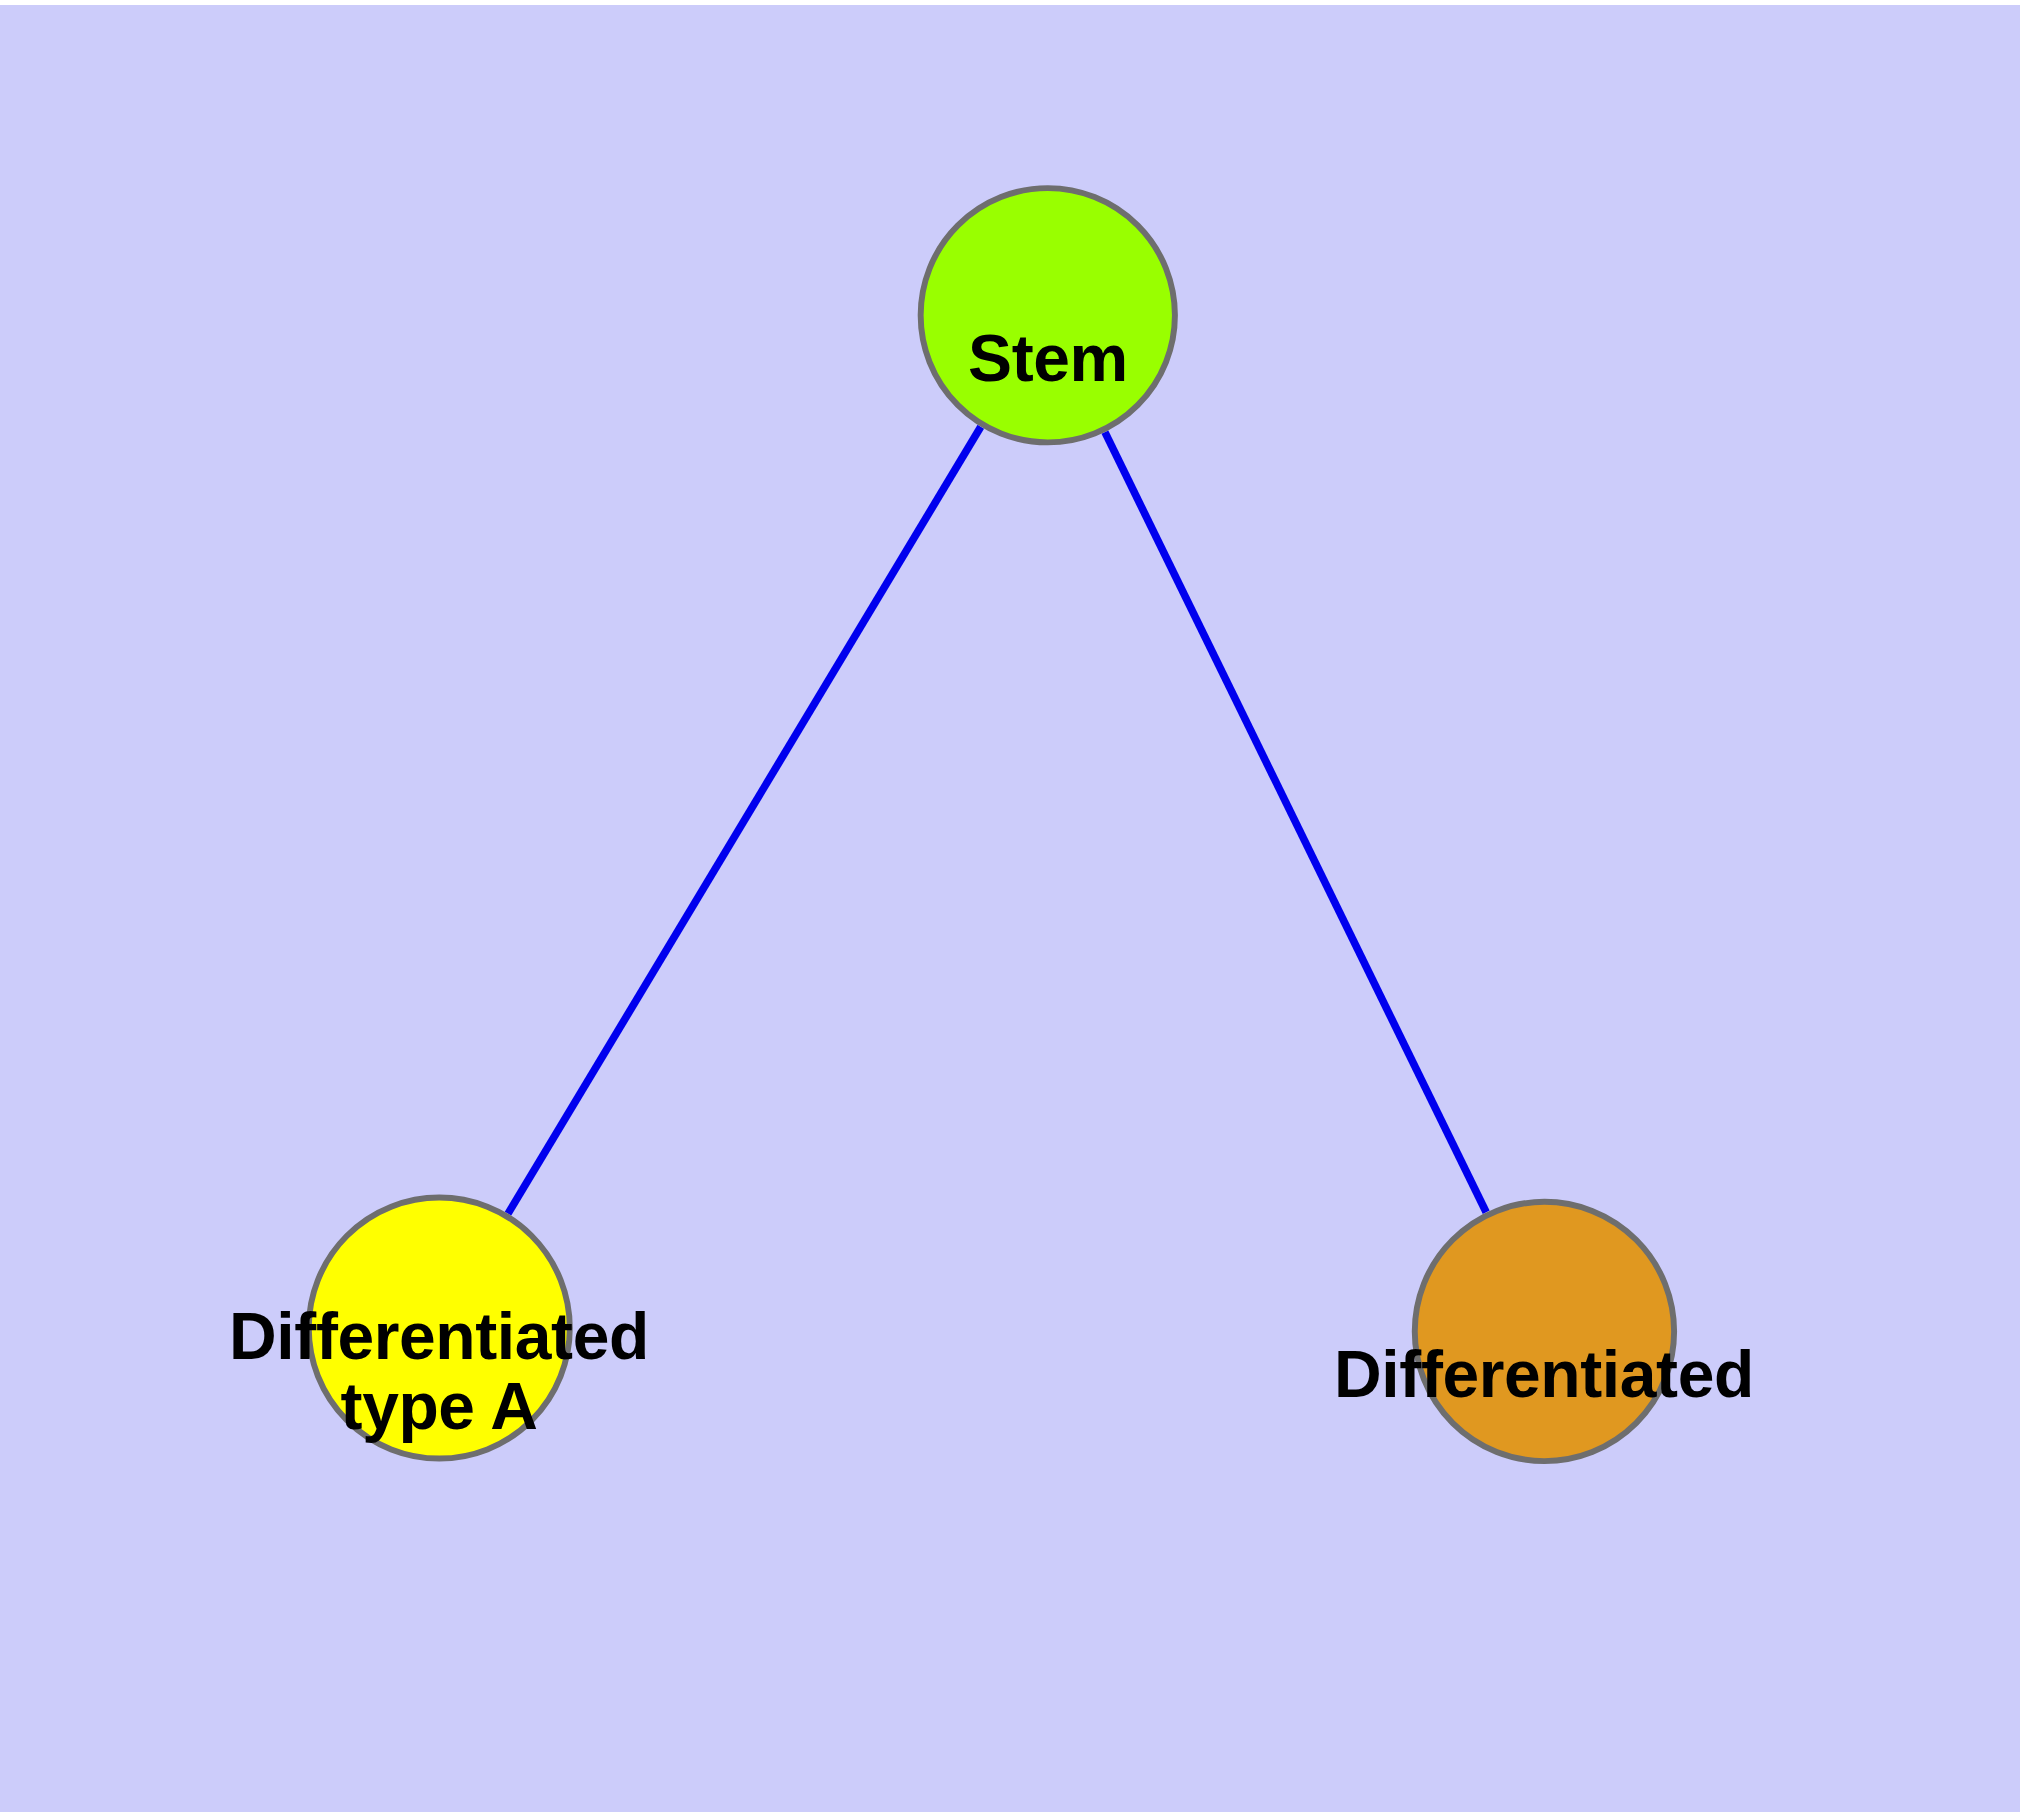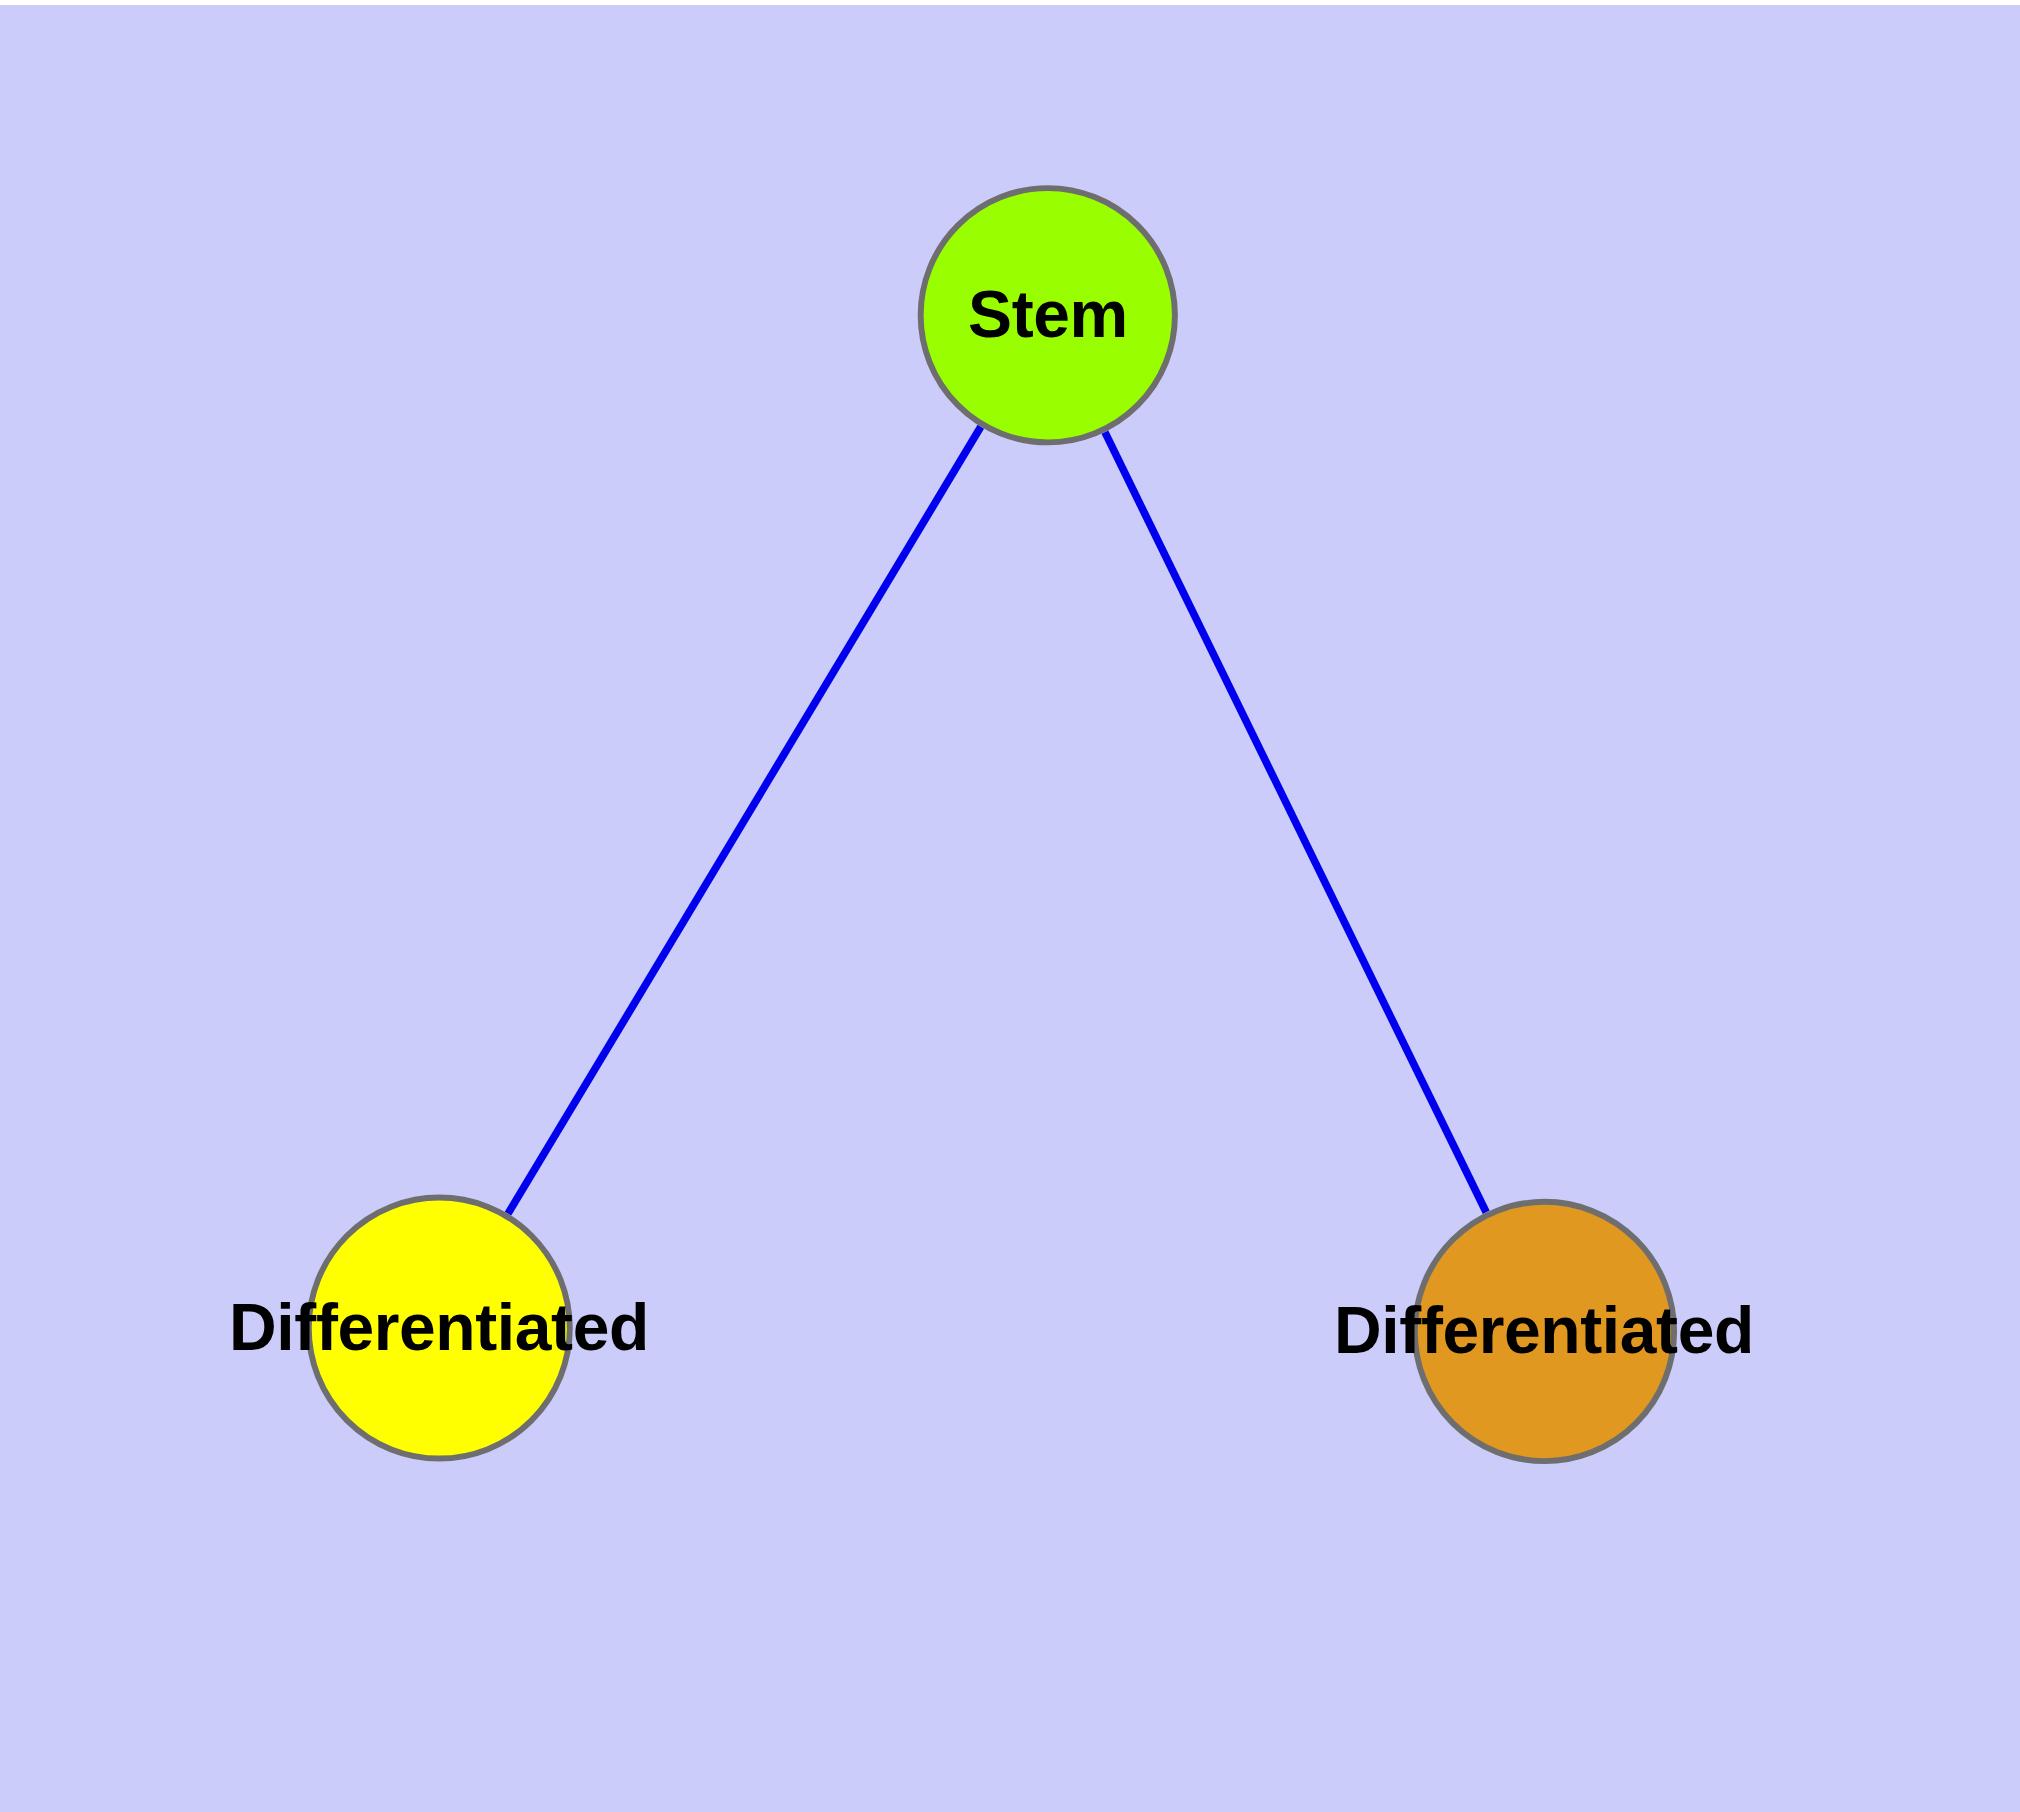--- a/index.html
+++ b/index.html
@@ -35,20 +35,21 @@
     position: absolute;
     text-align: center;
     color: #000000;
     font-weight: bold;
     font-family: "Liberation Sans", "DejaVu Sans", sans-serif;
     white-space: pre;
     line-height: 1.06;
     letter-spacing: -0.4px;
     transform: translate(-50%, -50%);
     pointer-events: none;
+    margin-top: 44px;
   }
 </style>
 </head>
 <body>
 
 <div id="canvas">
 
   <div id="plot-area"></div>
 
   <svg id="graph-svg" viewBox="0 0 2384 2138" xmlns="http://www.w3.org/2000/svg">
@@ -58,18 +59,18 @@
       </g>
     <g id="node-layer">
         <circle cx="1236" cy="372" r="150" fill="#99ff00" stroke="#6e6e6e" stroke-width="7"></circle>
         <circle cx="518" cy="1567" r="154" fill="#ffff00" stroke="#6e6e6e" stroke-width="7"></circle>
         <circle cx="1822" cy="1571" r="153" fill="#e09820" stroke="#6e6e6e" stroke-width="7"></circle>
       </g>
   </svg>
 
   <div id="label-layer">
       <div class="node-label" style="left: 1048px; top: 315px; font-size: 66px;"><div>Stem</div></div>
-      <div class="node-label" style="left: 439px; top: 1328px; font-size: 66px;"><div>Differentiated</div></div>
+      <div class="node-label" style="left: 439px; top: 1328px; font-size: 66px;"><div>Differentiated</div><div>type A</div></div>
       <div class="node-label" style="left: 1544px; top: 1331px; font-size: 66px;"><div>Differentiated</div></div>
     </div>
 
 </div>
 
 
 </body></html>

